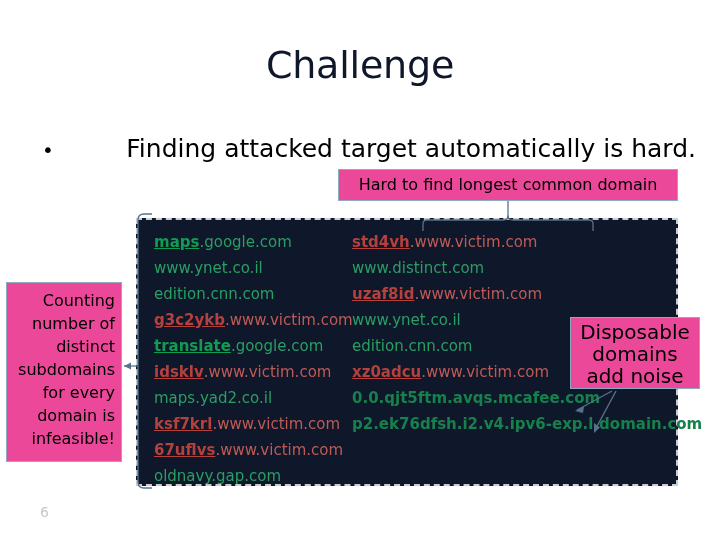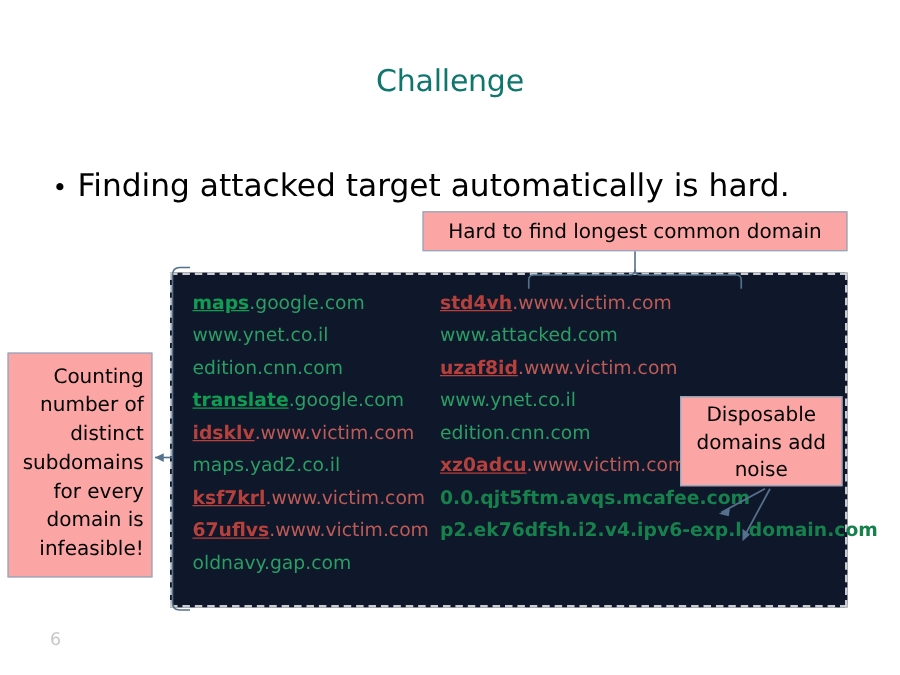--- a/index.html
+++ b/index.html
@@ -16,23 +16,23 @@
     -webkit-font-smoothing: none;
   }
 
   
   #slide-title {
     position: absolute;
     left: 0;
     top: 42px;
     width: 720px;
     text-align: center;
-    font-size: 24px;
+    font-size: 38px;
     line-height: 46px;
-    color: #0f766e;
+    color: #0f172a;
     font-weight: normal;
     letter-spacing: -0.2px;
   }
 
   
   #bullet-row {
     position: absolute;
     left: 36px;
     top: 133px;
     width: 660px;
@@ -46,28 +46,29 @@
     width: 26px;
     flex: 0 0 26px;
     font-size: 20px;
     text-align: left;
     padding-left: 6px;
     box-sizing: border-box;
   }
   #bullet-row .bullet-text {
     flex: 1 1 auto;
     white-space: nowrap;
+    text-align: right;
   }
 
   
   .callout {
     position: absolute;
     box-sizing: border-box;
     border: 1px solid #8ea9c1;
-    background: #fca5a5;
+    background: #ec4899;
     color: #000000;
     text-align: center;
     z-index: 6;
   }
 
   #callout-hard {
     left: 338px;
     top: 169px;
     width: 340px;
     height: 32px;
@@ -81,25 +82,25 @@
     top: 282px;
     width: 116px;
     height: 180px;
     font-size: 16px;
     line-height: 23px;
     text-align: right;
     padding: 6px 6px 0 8px;
   }
 
   #callout-disposable {
-    left: 544px;
+    left: 570px;
     top: 317px;
     width: 130px;
     height: 72px;
-    font-size: 16px;
+    font-size: 20px;
     line-height: 22px;
     padding-top: 3px;
   }
 
   
   #domain-panel {
     position: absolute;
     left: 136px;
     top: 218px;
     width: 542px;
@@ -165,30 +166,31 @@
 <div id="bullet-row">
   <span class="bullet-mark">•</span>
   <span class="bullet-text">Finding attacked target automatically is hard.</span>
 </div>
 
 <div id="domain-panel">
   <div class="domain-col" id="domain-col-left">
       <div class="domain-line"><span class="sub-green">maps</span><span class="rest-grn">.google.com</span></div>
       <div class="domain-line"><span class="rest-grn">www.ynet.co.il</span></div>
       <div class="domain-line"><span class="rest-grn">edition.cnn.com</span></div>
+      <div class="domain-line"><span class="sub-red">g3c2ykb</span><span class="rest-red">.www.victim.com</span></div>
       <div class="domain-line"><span class="sub-green">translate</span><span class="rest-grn">.google.com</span></div>
       <div class="domain-line"><span class="sub-red">idsklv</span><span class="rest-red">.www.victim.com</span></div>
       <div class="domain-line"><span class="rest-grn">maps.yad2.co.il</span></div>
       <div class="domain-line"><span class="sub-red">ksf7krl</span><span class="rest-red">.www.victim.com</span></div>
       <div class="domain-line"><span class="sub-red">67uflvs</span><span class="rest-red">.www.victim.com</span></div>
       <div class="domain-line"><span class="rest-grn">oldnavy.gap.com</span></div>
     </div>
   <div class="domain-col" id="domain-col-right">
       <div class="domain-line"><span class="sub-red">std4vh</span><span class="rest-red">.www.victim.com</span></div>
-      <div class="domain-line"><span class="rest-grn">www.attacked.com</span></div>
+      <div class="domain-line"><span class="rest-grn">www.distinct.com</span></div>
       <div class="domain-line"><span class="sub-red">uzaf8id</span><span class="rest-red">.www.victim.com</span></div>
       <div class="domain-line"><span class="rest-grn">www.ynet.co.il</span></div>
       <div class="domain-line"><span class="rest-grn">edition.cnn.com</span></div>
       <div class="domain-line"><span class="sub-red">xz0adcu</span><span class="rest-red">.www.victim.com</span></div>
       <div class="domain-line"><span class="bold-grn">0.0.qjt5ftm.avqs.mcafee.com</span></div>
       <div class="domain-line"><span class="bold-grn">p2.ek76dfsh.i2.v4.ipv6-exp.l.domain.com</span></div>
     </div>
 </div>
 
 <div class="callout" id="callout-hard">Hard to find longest common domain</div>

